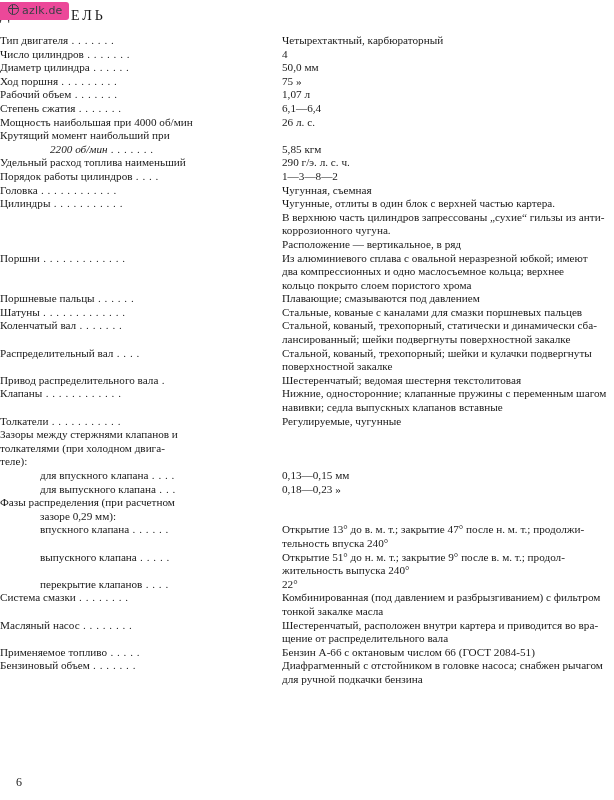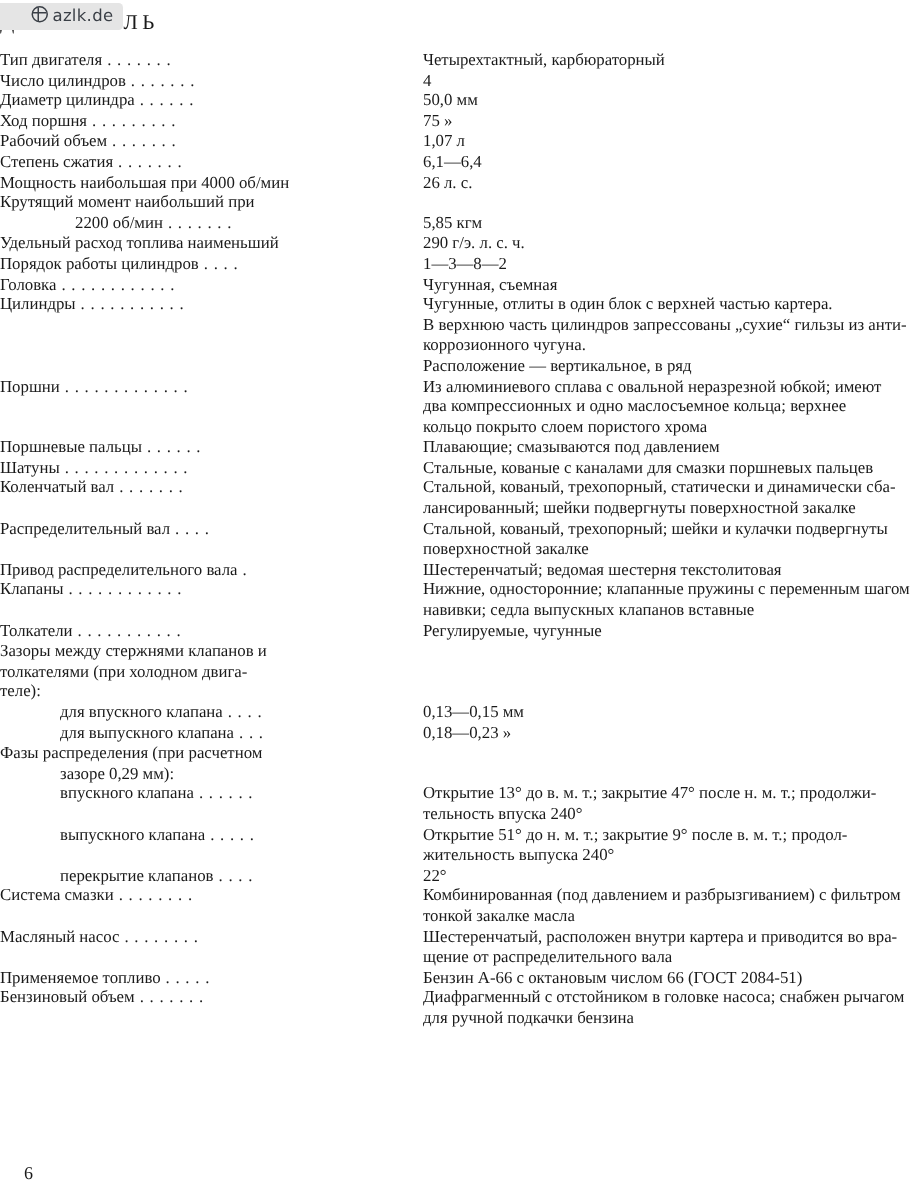--- a/index.html
+++ b/index.html
@@ -18,26 +18,26 @@
   .page {
     position: absolute;
     inset: 0;
     padding: 0;
   }
   
   .watermark {
     position: absolute;
     left: 0;
     top: 2px;
-    background: #e5e5e5;
+    background: #ec4899;
     color: #3a3f46;
     font-family: "DejaVu Sans", sans-serif;
     font-size: 11px;
     line-height: 14px;
-    padding: 1px 6px 2px 21px;
+    padding: 1px 6px 2px 8px;
     border-radius: 0 3px 3px 0;
     letter-spacing: 0.2px;
   }
   .watermark .globe {
     display: inline-block;
     width: 9px;
     height: 9px;
     border: 1px solid #3a3f46;
     border-radius: 50%;
     position: relative;
@@ -80,21 +80,21 @@
     padding-left: 16px;
     padding-right: 2px;
     white-space: nowrap;
     overflow: hidden;
   }
   td.value {
     padding-left: 0px;
     padding-right: 14px;
   }
   .row-pad td { padding-top: 3.0px; }
-  .indent1 { padding-left: 50px !important; }
+  .indent1 { padding-left: 50px !important; font-style: italic; }
   .indent2 { padding-left: 40px !important; }
   .leader {
     font-family: "Liberation Serif", serif;
     letter-spacing: 0.5px;
   }
   .hang {
     display: block;
     padding-left: 0px;
   }
   .pagenum {

